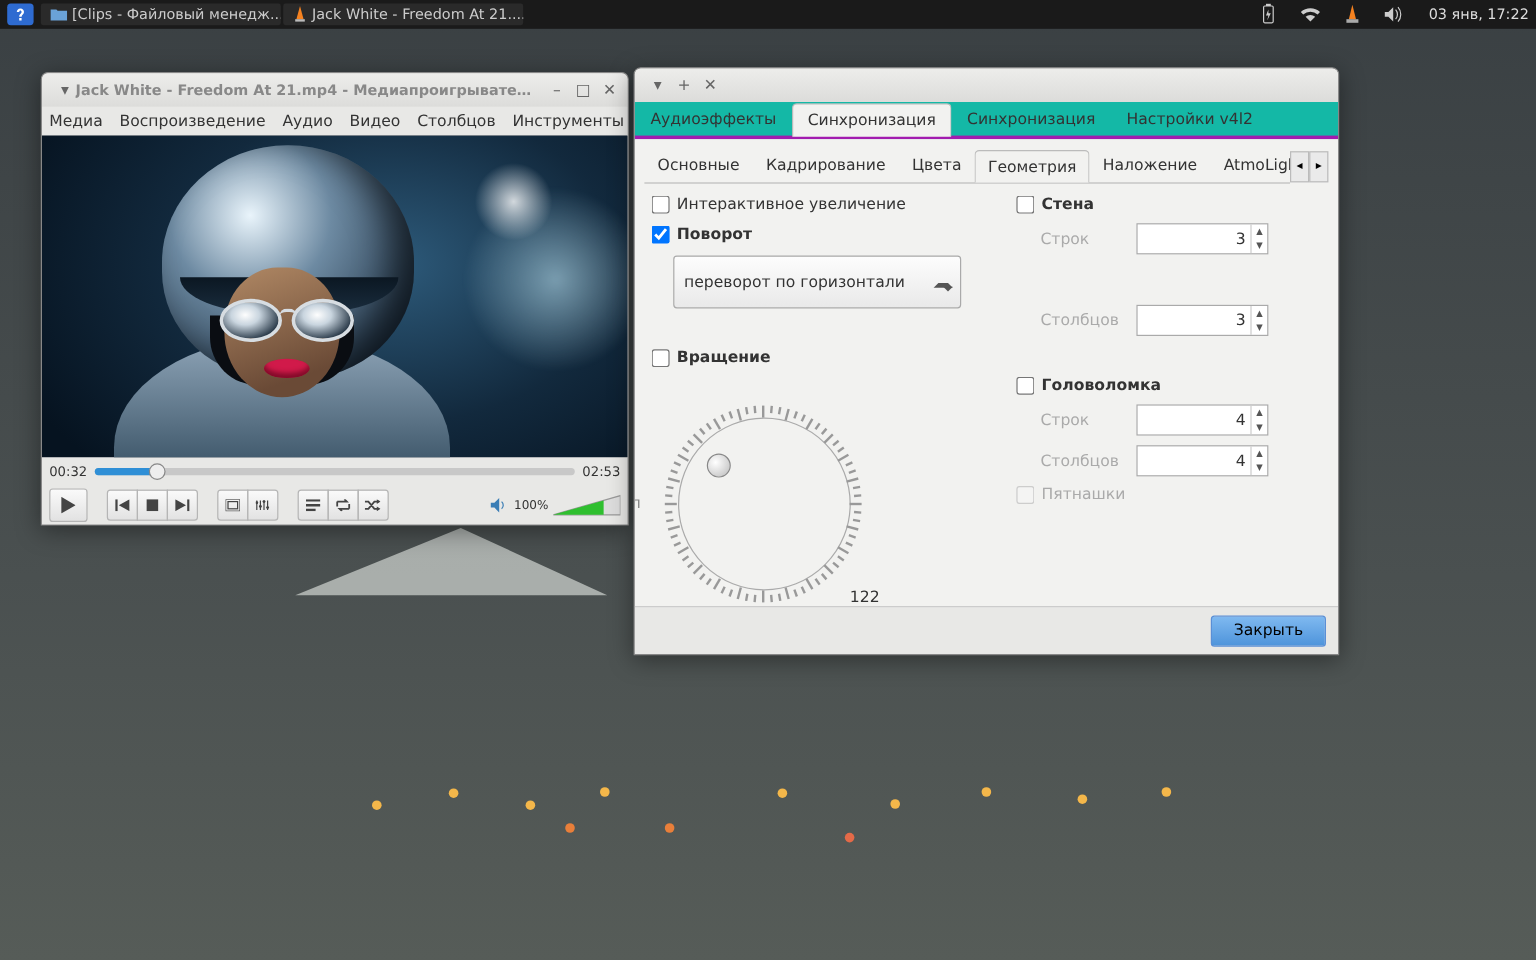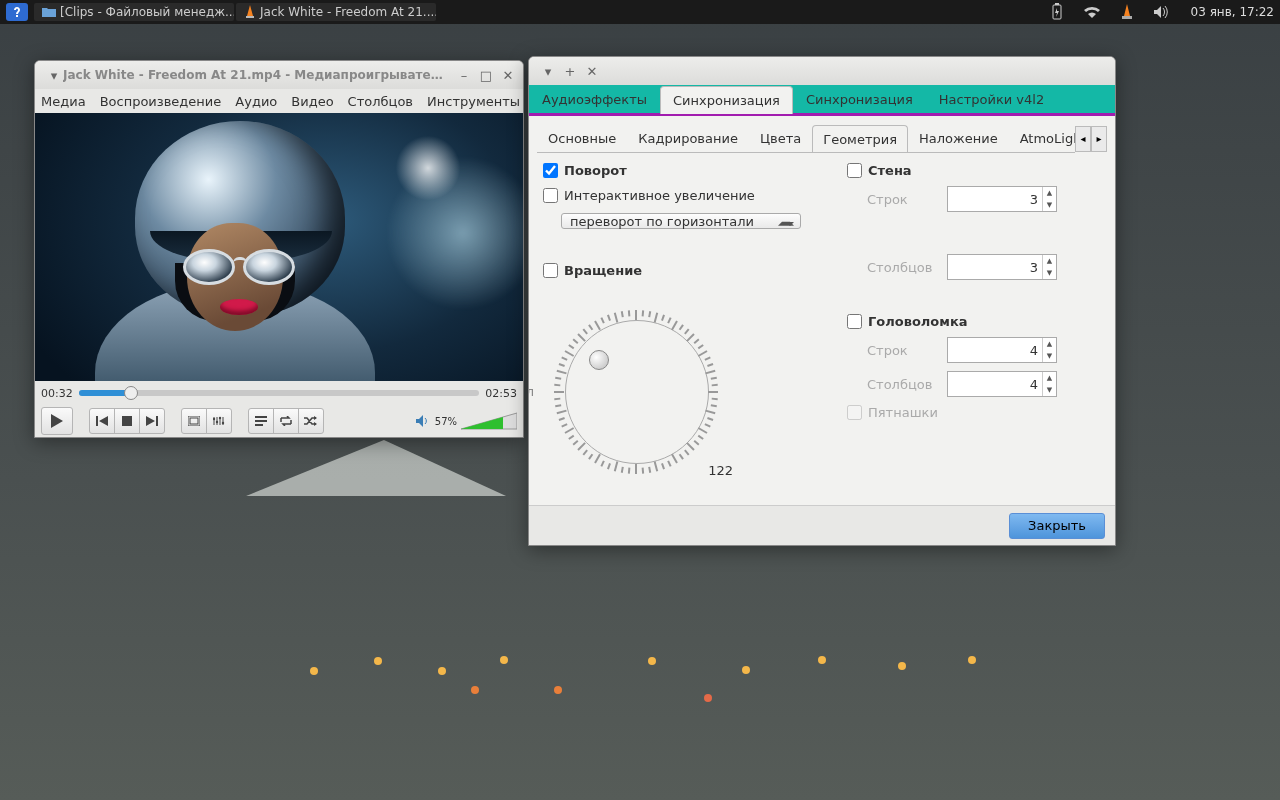--- a/index.html
+++ b/index.html
@@ -69,21 +69,21 @@
 .fx .tabs2 { display: flex; border-bottom: 1px solid #bbb; font-size: 13px; flex: 1; overflow: hidden; }
 .fx .tabs2 .tab { padding: 6px 10px; color: #333; border: 1px solid transparent; border-bottom: none; white-space: nowrap; }
 .fx .tabs2 .tab.active { background: #f2f2f0; border-color: #bbb; border-radius: 4px 4px 0 0; position: relative; top: 1px; }
 .fx .tnav { width: 16px; height: 26px; border: 1px solid #bbb; background: #eaeaea; display: flex; align-items: center; justify-content: center; font-size: 10px; }
 .fx .pane { display: flex; padding: 10px 6px; gap: 24px; font-size: 13px; color: #333; }
 .fx .col { display: flex; flex-direction: column; gap: 10px; }
 .fx .col.left { width: 280px; }
 .fx .col.right { flex: 1; gap: 9px; }
 .fx label.chk { display: flex; align-items: center; gap: 6px; }
 .fx input[type=checkbox] { width: 15px; height: 15px; }
-.fx .combo { width: 240px; height: 16px; border: 1px solid #aaa; background: linear-gradient(#fdfdfd,#e9e9e9); border-radius: 3px; display: flex; align-items: center; padding: 0 22px 0 8px; position: relative; margin-left: 18px; }
+.fx .combo { width: 240px; height: 44px; border: 1px solid #aaa; background: linear-gradient(#fdfdfd,#e9e9e9); border-radius: 3px; display: flex; align-items: center; padding: 0 22px 0 8px; position: relative; margin-left: 18px; }
 .fx .combo::after { content: ""; position: absolute; right: 6px; top: 50%; width: 8px; height: 8px; transform: translateY(-60%) ; border-left:4px solid transparent; border-right:4px solid transparent; border-bottom:4px solid #555; }
 .fx .combo::before { content:""; position:absolute; right:6px; top:60%; border-left:4px solid transparent; border-right:4px solid transparent; border-top:4px solid #555; }
 .fx .spin { width: 110px; height: 26px; border: 1px solid #aaa; background: #fff; display: flex; align-items: center; justify-content: flex-end; padding-right: 18px; position: relative; font-size: 13px; }
 .fx .spin .arr { position: absolute; right: 0; top: 0; bottom: 0; width: 14px; border-left: 1px solid #ccc; display:flex; flex-direction:column; }
 .fx .spin .arr div{ flex:1; display:flex; align-items:center; justify-content:center; font-size:7px; color:#555;}
 .fx .dialwrap { display: flex; align-items: center; gap: 10px; margin-top: 4px; margin-left: -6px; }
 .fx .dial { width: 200px; height: 200px; position: relative; }
 .fx .dial .ring { position: absolute; left: 28px; top: 28px; width: 144px; height: 144px; border: 1px solid #aaa; border-radius: 50%; background: #f2f2f0; }
 .fx .dial .knob { position: absolute; left: 52px; top: 58px; width: 20px; height: 20px; border-radius: 50%; background: radial-gradient(circle at 35% 35%, #fff, #bbb); border: 1px solid #888; }
 .fx .dial .val { position: absolute; right: 4px; bottom: 14px; font-size: 13px; color: #333; }
@@ -247,21 +247,21 @@
             <path d="M0 2h3l5 6h4M0 8h3l5-6h4" stroke="#444" fill="none" stroke-width="1.5"></path>
             <path d="M10 0l3 2-3 2M10 6l3 2-3 2" fill="#444"></path>
           </svg>
         </div>
     </div>
     <div class="volwrap">
       <svg width="16" height="14">
           <path d="M1 5h3l4-4v12l-4-4H1z" fill="#3a7db5"></path>
           <path d="M10 4a4 4 0 010 6" stroke="#3a7db5" fill="none"></path>
         </svg>
-      <span>57%</span>
+      <span>100%</span>
       <div class="voltri">
         <svg width="56" height="20">
             <polygon points="0,18 56,18 56,2" fill="#ddd" stroke="#999"></polygon>
             <polygon points="0,18 42,18 42,6" fill="#2fbf2f"></polygon>
           </svg>
       </div>
     </div>
   </div>
 </div>
 
@@ -288,26 +288,26 @@
         <div class="tab">AtmoLight</div>
 
       </div>
       <div class="tnav">◂</div>
       <div class="tnav">▸</div>
     </div>
 
     <div class="pane">
       <div class="col left">
         <label class="chk">
+            <input type="checkbox" style="">
+            <span>Интерактивное увеличение</span>
+          </label>
+        <label class="chk">
             <input type="checkbox" checked="" style="">
             <b>Поворот</b>
-          </label>
-        <label class="chk">
-            <input type="checkbox" style="">
-            <span>Интерактивное увеличение</span>
           </label>
         <div class="combo">
             <span>переворот по горизонтали</span>
           </div>
         <div style="height:14px"></div>
         <label class="chk">
             <input type="checkbox" style="">
             <b>Вращение</b>
           </label>
         <div class="dialwrap">

